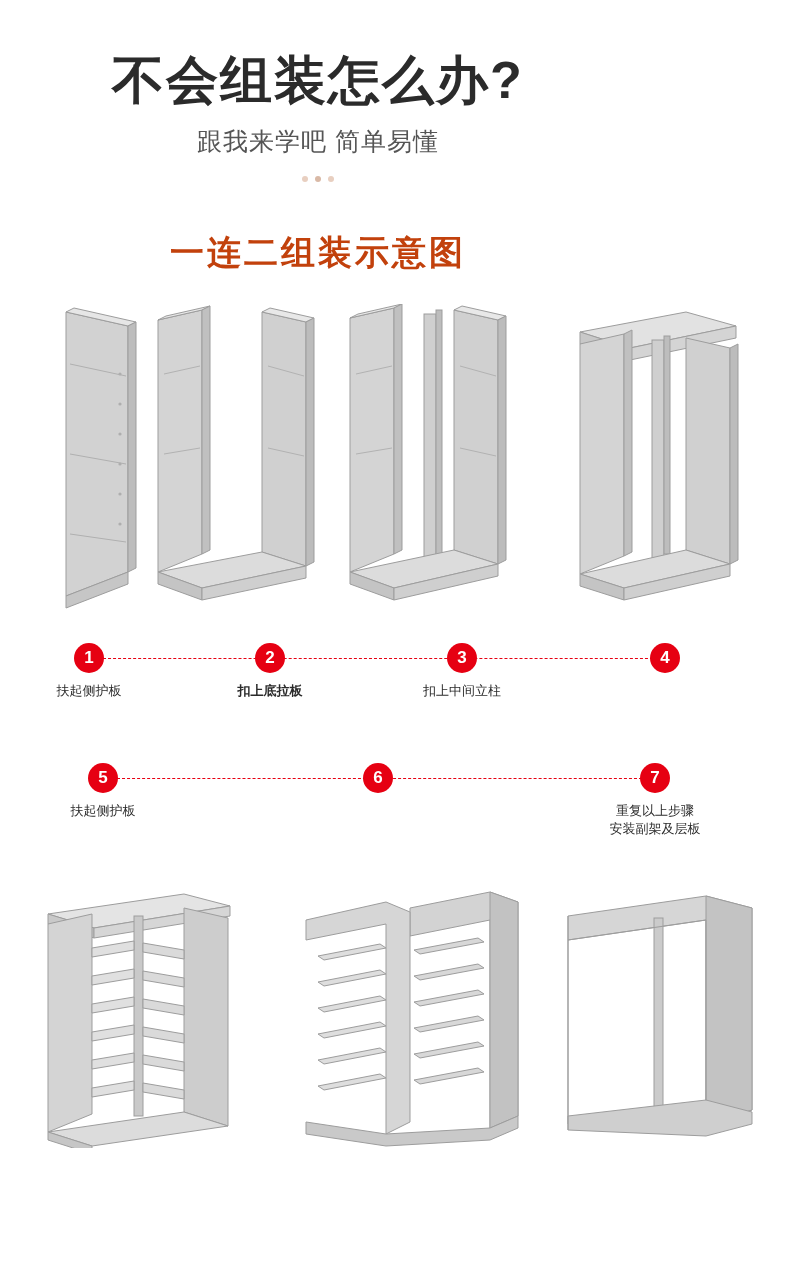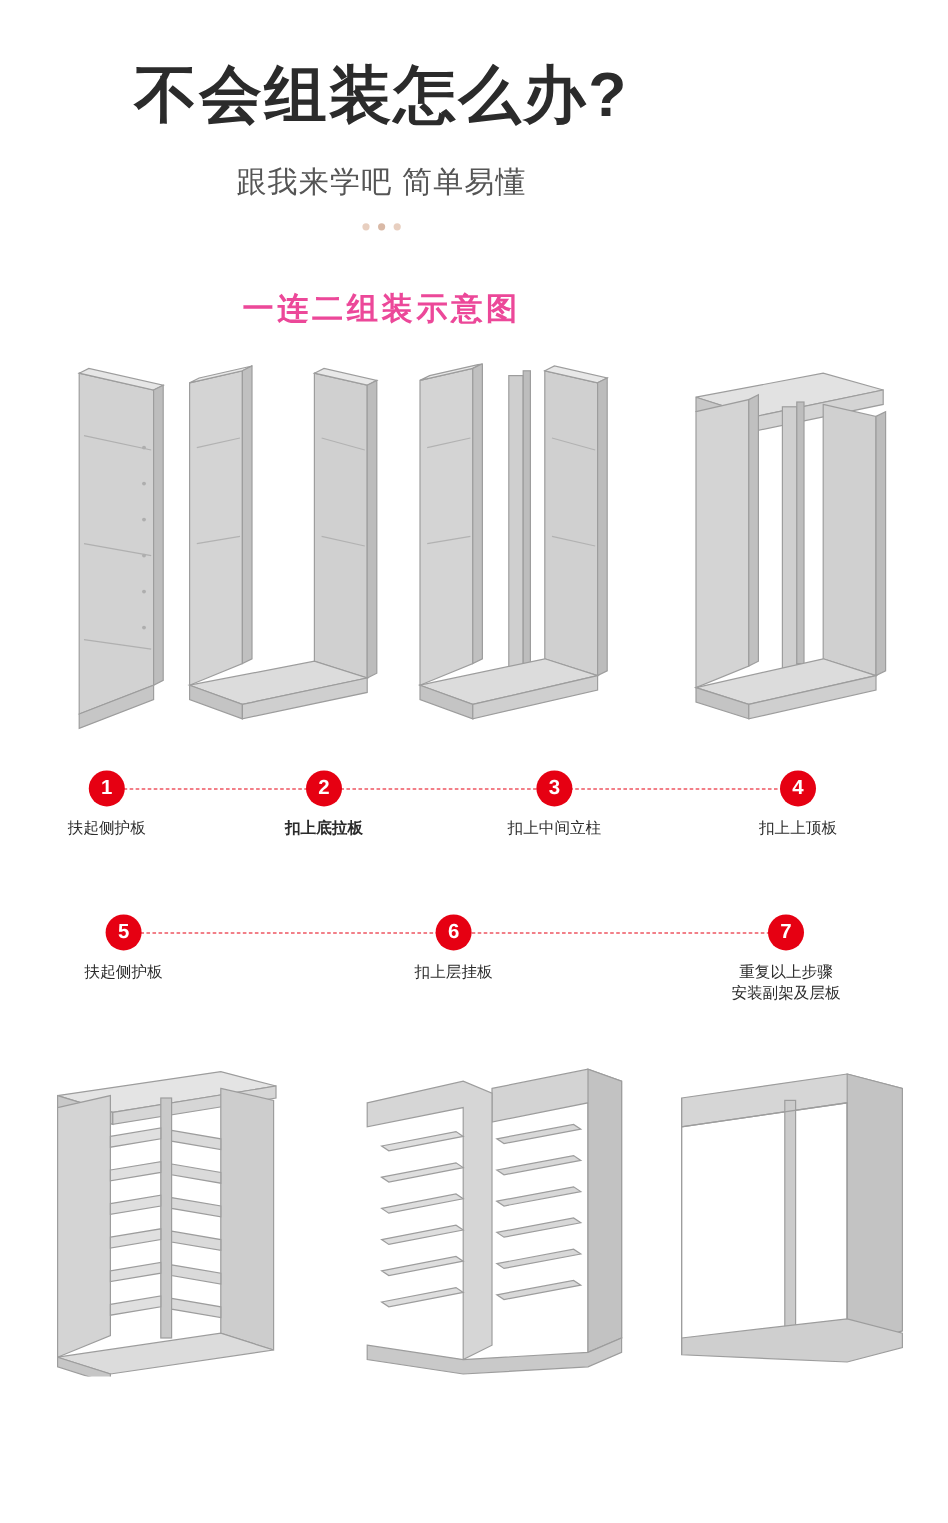--- a/index.html
+++ b/index.html
@@ -31,43 +31,43 @@
     font-size: 52px;
     font-weight: bold;
     color: #2b2b2b;
     letter-spacing: 2px;
     line-height: 1.1;
     margin: 0;
   }
   .sub-title {
     font-size: 25px;
     color: #555;
-    margin-top: 26px;
+    margin-top: 16px;
     letter-spacing: 1px;
   }
   .dots {
     margin-top: 18px;
     display: flex;
     justify-content: center;
     gap: 7px;
   }
   .dot {
     width: 6px;
     height: 6px;
     border-radius: 50%;
     background: #e8cfc0;
   }
   .dot.mid { background: #d9b9a6; }
 
   .section-title {
     text-align: center;
     margin-top: 48px;
-    font-size: 26px;
+    font-size: 34px;
     font-weight: bold;
-    color: #ec4899;
+    color: #c2410c;
     letter-spacing: 3px;
   }
 
   
   .row-top {
     position: relative;
     height: 330px;
     margin-top: 24px;
   }
   .unit {
@@ -222,31 +222,29 @@
     <div class="badge" style="left:74px;">1</div>
     <div class="step-label" style="left:14px;width:150px;">扶起侧护板</div>
 
     <div class="badge" style="left:255px;">2</div>
     <div class="step-label" style="left:195px;width:150px;font-weight:bold;">扣上底拉板</div>
 
     <div class="badge" style="left:447px;">3</div>
     <div class="step-label" style="left:382px;width:160px;">扣上中间立柱</div>
 
     <div class="badge" style="left:650px;">4</div>
-    <div class="step-label" style="left:585px;width:160px;">扣上上顶板</div>
   </div>
 
   <div class="steps-row" style="margin-top:24px;height:120px;">
     <div class="dashline" style="left:112px;width:530px;"></div>
 
     <div class="badge" style="left:88px;">5</div>
     <div class="step-label" style="left:28px;width:150px;">扶起侧护板</div>
 
     <div class="badge" style="left:363px;">6</div>
-    <div class="step-label" style="left:303px;width:150px;">扣上层挂板</div>
 
     <div class="badge" style="left:640px;">7</div>
     <div class="step-label" style="left:570px;width:170px;">重复以上步骤
 安装副架及层板</div>
   </div>
 
   <div class="row-bottom">
 
     <svg class="unit" style="left:34px;top:0;" width="220" height="260" viewBox="0 0 220 260">
 

